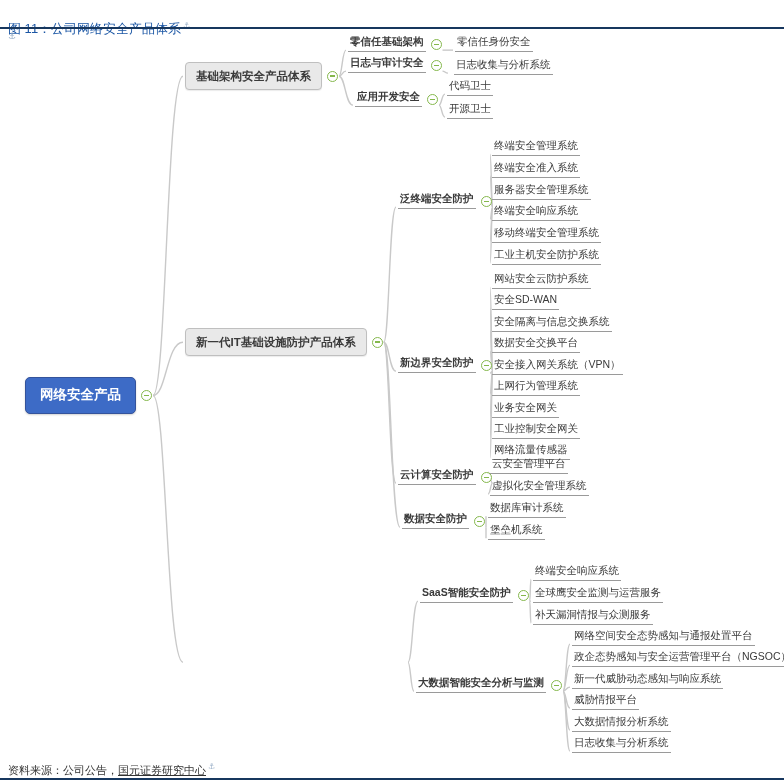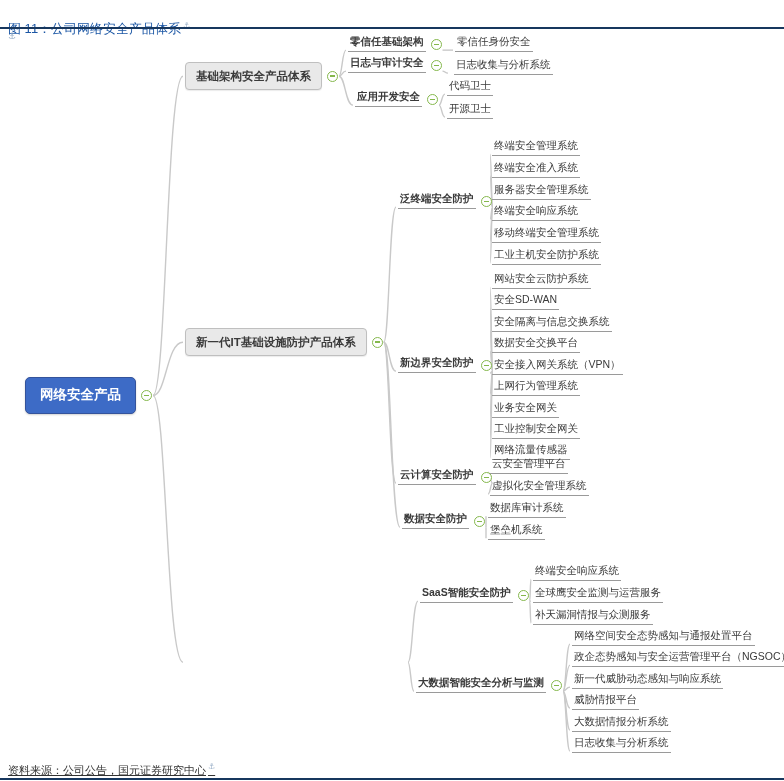--- a/index.html
+++ b/index.html
@@ -13,21 +13,21 @@
   
   .fig-title {
     position:absolute; left:8px; top:20px; font-size:13px; font-weight:normal;
     color:var(--title-blue,#1c57a5); white-space:nowrap; z-index:3;
   }
   .title-rule { position:absolute; left:0; top:27px; width:784px; height:2px;
     background:var(--rule-navy,#17375e); z-index:3; }
   .bottom-rule { position:absolute; left:0; top:778px; width:784px; height:2px;
     background:var(--rule-navy,#17375e); z-index:3; }
   .source { position:absolute; left:8px; top:762px; font-size:11px; color:#333;
-    white-space:nowrap; z-index:3;text-decoration:underline; }
+    white-space:nowrap; z-index:3; }
   .src-org { text-decoration:underline; }
   .anchor { color:#9bb0c8; font-size:8px; vertical-align:super; margin-left:2px; }
   .stray-anchor { position:absolute; left:8px; top:31px; color:#9bb0c8; font-size:9px; z-index:3; }
 
   
   #edges { position:absolute; left:0; top:0; z-index:1; }
   #edges path { fill:none; stroke:var(--connector,#c9c9c9); stroke-width:1.4; }
 
   
   .node { position:absolute; display:flex; align-items:center; gap:5px;

